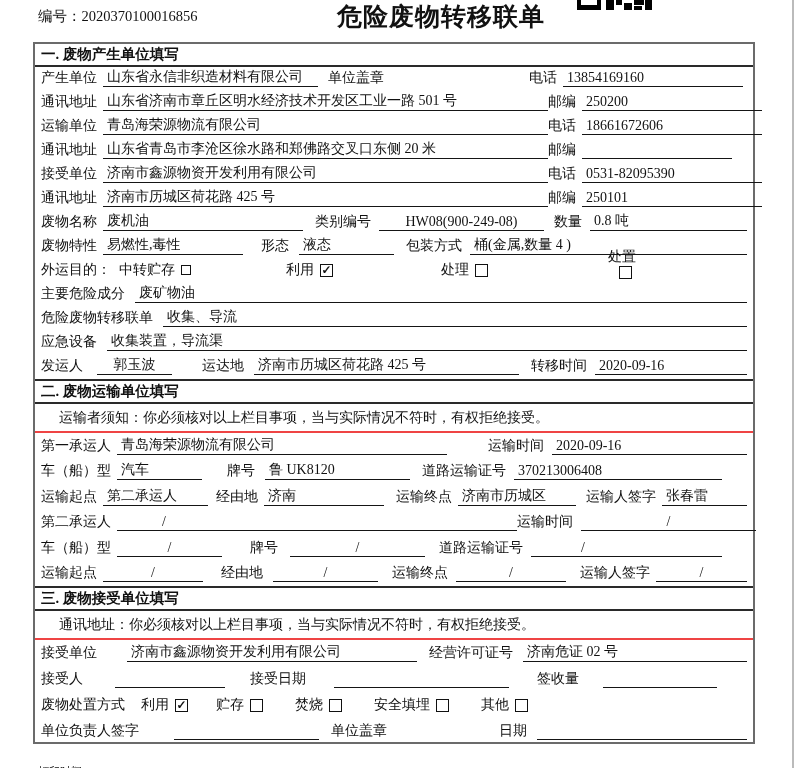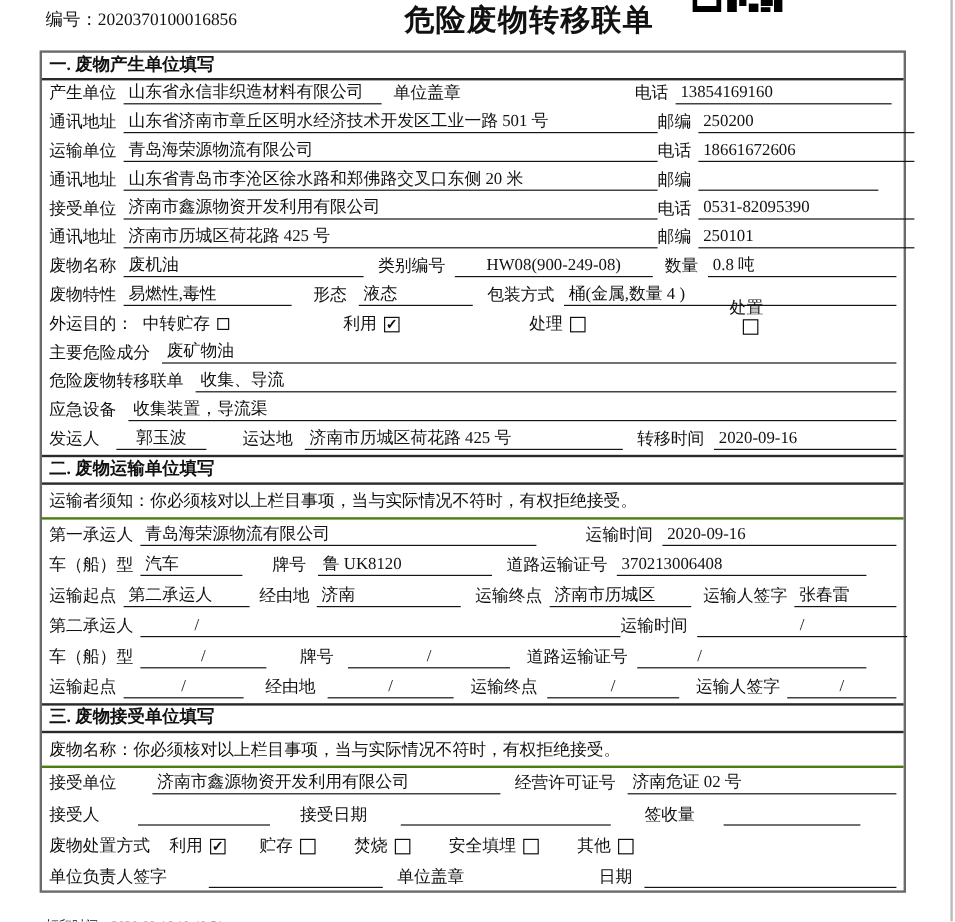--- a/index.html
+++ b/index.html
@@ -21,22 +21,22 @@
     position:absolute;left:33px;top:42px;width:722px;height:702px;
     border:2px solid #6b6b6b;box-sizing:border-box;background:#fff;
     display:flex;flex-direction:column;
   }
   .sec-header{
     font-weight:bold;font-size:14.5px;line-height:17px;
     padding:2px 6px 2px;border-bottom:2px solid #2a2a2a;flex:0 0 auto;box-sizing:border-box;
   }
   .sec-header.mid{border-top:2px solid #2a2a2a;}
   .notice{
-    display:flex;align-items:center;padding:0 6px;height:29px;
-    border-bottom:2px solid #4d7c0f;box-sizing:border-box;flex:0 0 auto;white-space:nowrap;
+    display:flex;align-items:center;padding:0 24px;height:29px;
+    border-bottom:2px solid #ef4444;box-sizing:border-box;flex:0 0 auto;white-space:nowrap;
   }
   .rows{display:flex;flex-direction:column;flex:0 0 auto;}
   .row{display:flex;align-items:flex-end;padding:0 6px 4px;box-sizing:border-box;}
   .s1 .row{height:24px;}
   .s2 .row{height:25.5px;}
   .s3 .row{height:26px;}
   .lbl{white-space:nowrap;flex:0 0 auto;}
   .u{
     border-bottom:1px solid #151515;padding:0 4px;white-space:nowrap;
     overflow:hidden;min-height:17px;box-sizing:border-box;
@@ -241,21 +241,21 @@
       <span class="u c" style="flex:0 0 105px;margin-left:10px;">/</span>
       <span class="lbl" style="margin-left:14px;">运输终点</span>
       <span class="u c" style="flex:0 0 110px;margin-left:8px;">/</span>
       <span class="lbl" style="margin-left:14px;">运输人签字</span>
       <span class="u c grow" style="margin-left:6px;">/</span>
     </div>
   </div>
 
   <div class="sec-header mid">三. 废物接受单位填写</div>
   <div class="notice">
-    <span class="lbl">废物名称：</span>
+    <span class="lbl">通讯地址：</span>
     <span>你必须核对以上栏目事项，当与实际情况不符时，有权拒绝接受。</span>
   </div>
   <div class="rows s3">
 
     <div class="row">
       <span class="lbl">接受单位</span>
       <span class="u" style="flex:0 0 290px;margin-left:30px;">济南市鑫源物资开发利用有限公司</span>
       <span class="lbl" style="margin-left:12px;">经营许可证号</span>
       <span class="u grow" style="margin-left:10px;">济南危证 02 号</span>
     </div>

